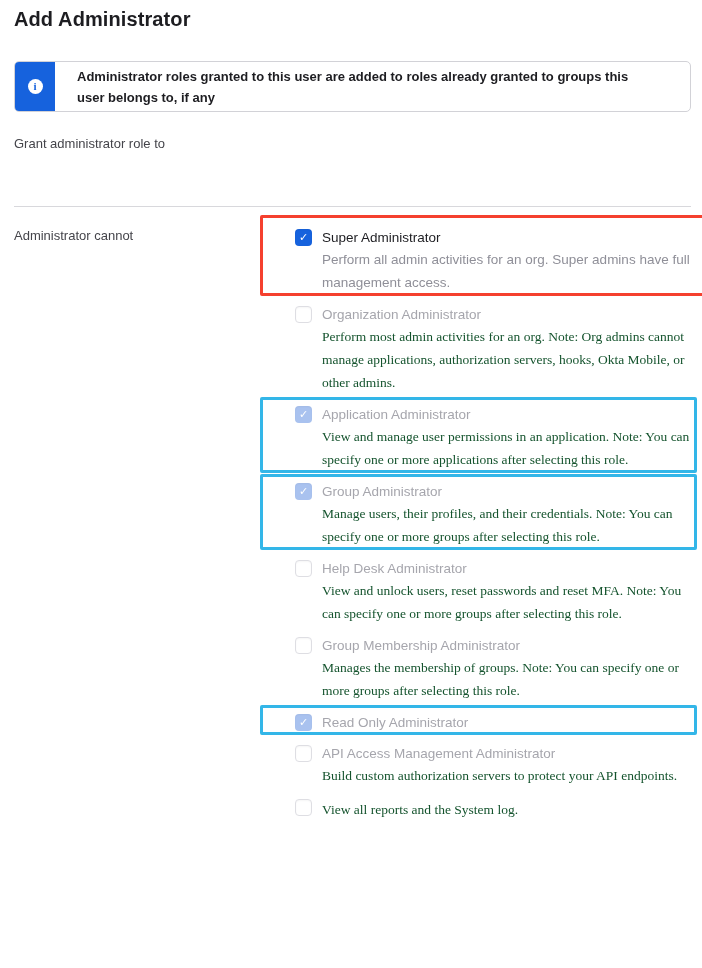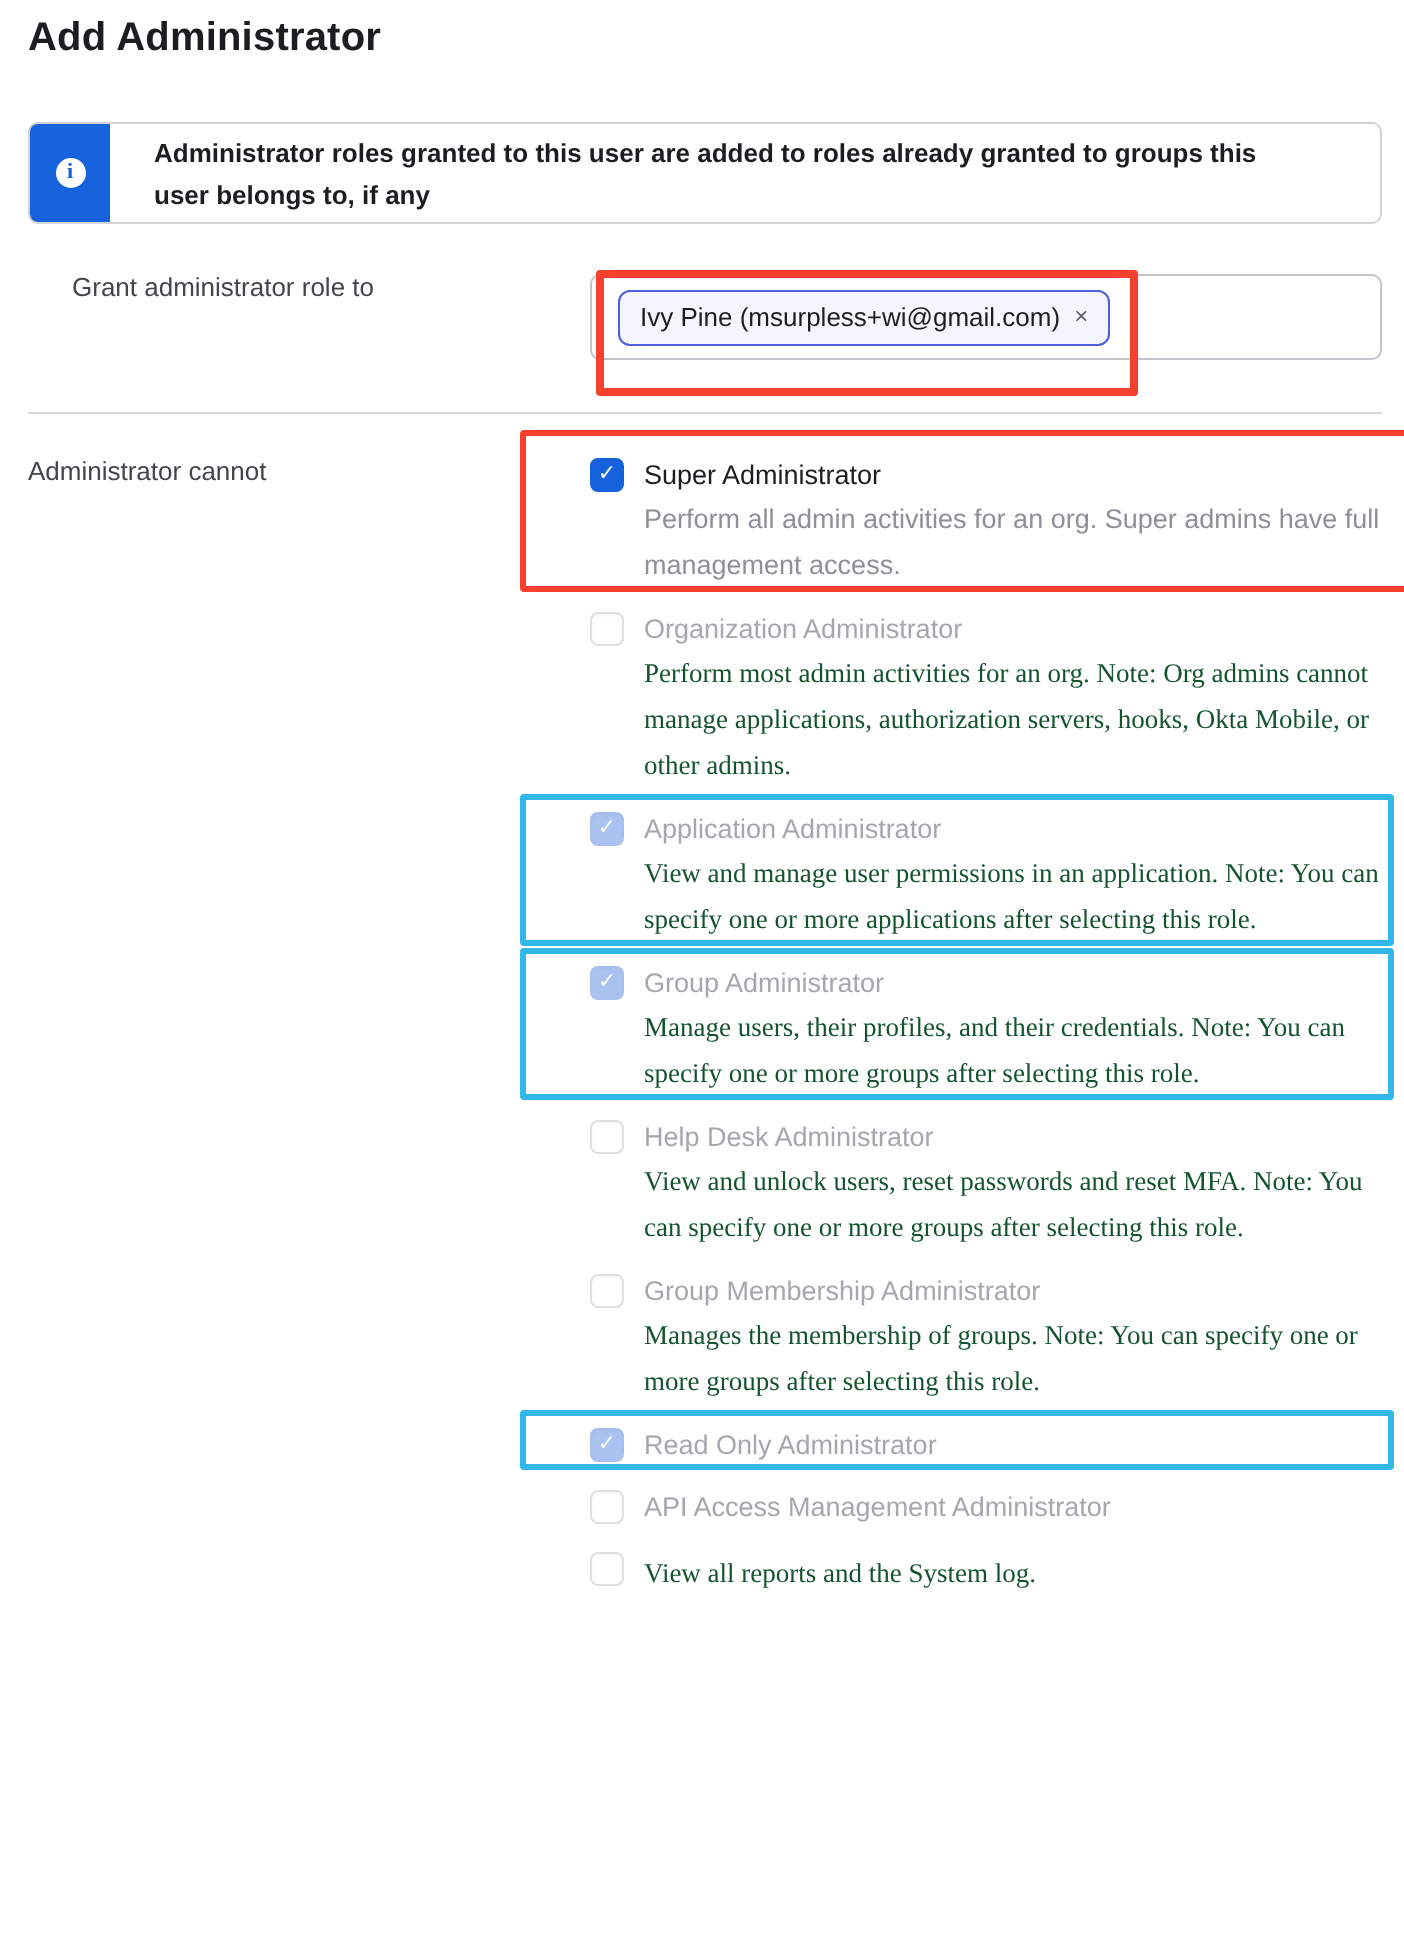--- a/index.html
+++ b/index.html
@@ -67,21 +67,21 @@
     max-width: 590px;
     align-self: center;
   }
   
   .form-label {
     position: absolute;
     left: 14px;
     font-size: 13px;
     color: #44444a;
   }
-  .grant-label { top: 136px; margin-left: 22px; }
+  .grant-label { top: 136px; }
   .text-field {
     position: absolute;
     left: 295px; top: 137px;
     width: 396px; height: 43px;
     border: 1px solid #c3c3c9;
     border-radius: 5px;
     background: #ffffff;
     display: flex;
     align-items: center;
     padding: 0 13px;
@@ -215,27 +215,20 @@
 
   <div class="banner">
     <div class="banner-icon-block">
       <span class="info-circle">i</span>
     </div>
     <div class="banner-text">Administrator roles granted to this user are added to roles already granted to groups this user belongs to, if any</div>
   </div>
 
   <div class="form-label grant-label">Grant administrator role to</div>
 
-  <div class="text-field">
-    <span class="tag">
-      <span class="ann-box ann-red-tag"></span>
-      <span>Ivy Pine (msurpless+wi@gmail.com)</span>
-      <span class="tag-x">×</span>
-    </span>
-  </div>
 
   <hr class="divider">
 
   <div class="form-label roles-label">Administrator cannot</div>
 
   <div class="roles-col" id="roles-list">
   <div class="role-row ann-red">
     <div class="role-checkbox checked">
       <span class="check">✓</span>
     </div>
@@ -303,20 +296,21 @@
       <div class="role-name">Read Only Administrator</div>
     </div>
   </div>
 
   <div class="role-row disabled">
     <div class="role-checkbox cb-disabled">
       
     </div>
     <div class="role-text">
       <div class="role-name">API Access Management Administrator</div>
+      <div class="role-desc">Build custom authorization servers to protect your API endpoints.</div>
     </div>
   </div>
 
   <div class="role-row disabled">
     <div class="role-checkbox cb-disabled">
       
     </div>
     <div class="role-text">
       <div class="role-desc">View all reports and the System log.</div>
     </div>

